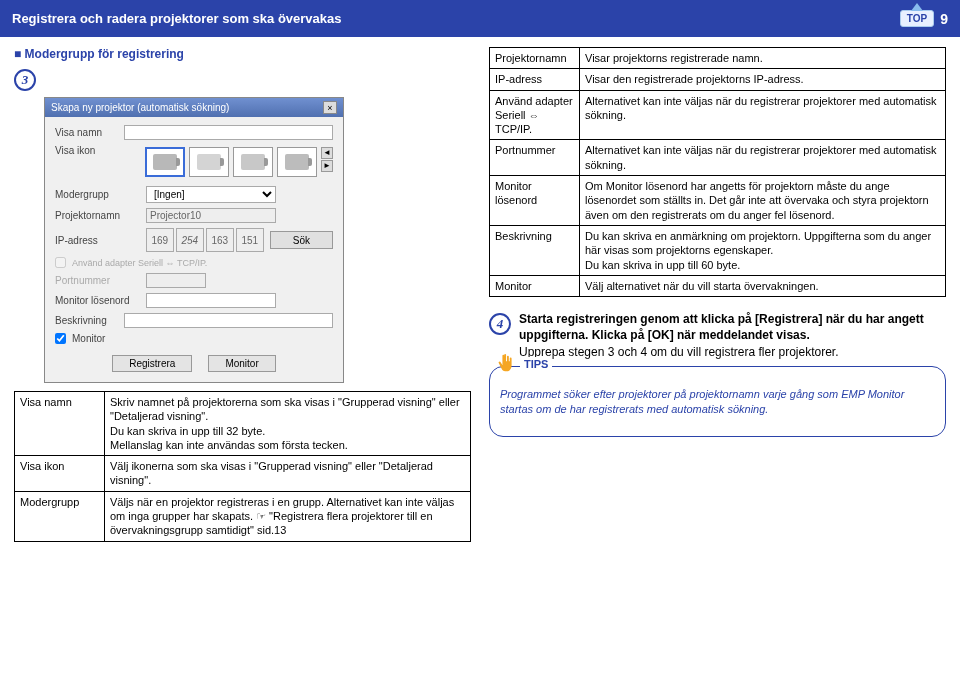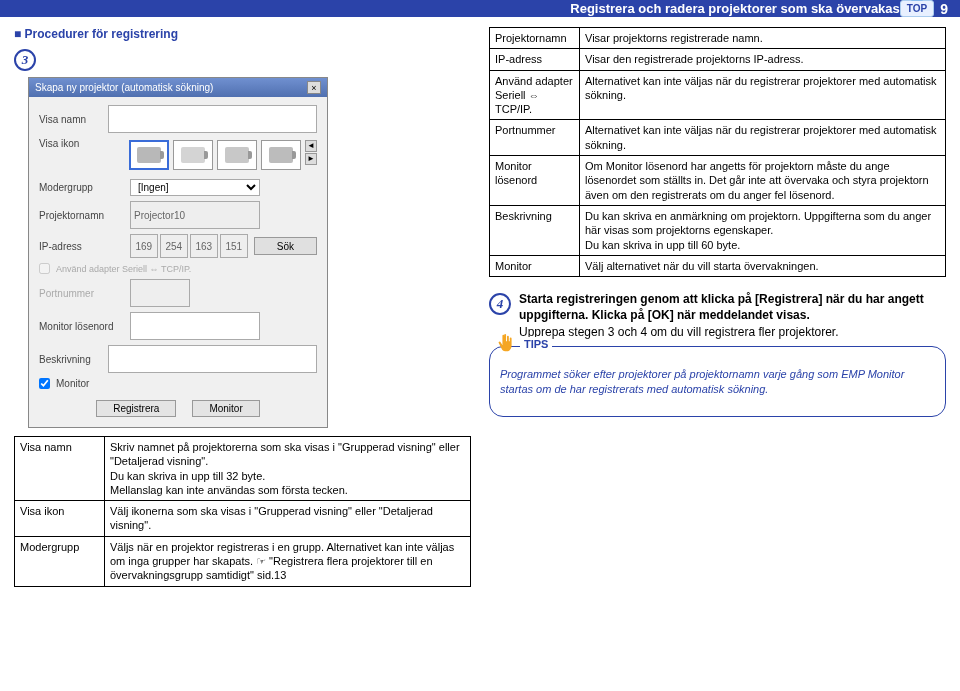--- a/index.html
+++ b/index.html
@@ -1,38 +1,38 @@
 <!DOCTYPE html>
 <html><head>
 <meta charset="utf-8">
 <style>
 *{box-sizing:border-box;margin:0;padding:0}
 body{font-family:Arial,sans-serif;font-size:11px;background:#fff;width:960px;height:691px;position:relative;color:#000}
-.header{background:#2b43a9;color:#fff;padding:0 12px;display:flex;justify-content:flex-end;align-items:center}
+.header{background:#2b43a9;color:#fff;padding:10px 12px;display:flex;justify-content:space-between;align-items:center}
 .header-title{font-size:13px;font-weight:bold}
 .page-info{display:flex;align-items:center;gap:6px}
 .top-badge{background:#e8f0ff;color:#2b43a9;padding:2px 6px;border-radius:3px;font-size:10px;font-weight:bold;border:1px solid #aaccee;position:relative}
 .top-badge::before{content:"";position:absolute;top:-8px;left:50%;transform:translateX(-50%);width:0;height:0;border-left:6px solid transparent;border-right:6px solid transparent;border-bottom:8px solid #88bbee}
 .pagenum{font-size:14px;font-weight:bold}
 .content{display:flex;gap:18px;padding:10px 14px}
 .col{flex:1}
 .section-head{color:#2b43a9;font-weight:bold;font-size:12px;margin-bottom:6px}
 .section-head::before{content:"■ ";color:#2b43a9}
 .step{display:flex;gap:8px;margin-bottom:6px}
 .stepnum{width:22px;height:22px;border:2px solid #2b43a9;border-radius:50%;color:#2b43a9;font-style:italic;font-weight:bold;font-size:13px;display:flex;align-items:center;justify-content:center;flex-shrink:0;font-family:Georgia,serif;margin-top:2px}
 .step-text{font-size:12px;line-height:1.35}
 .step-text b{font-weight:bold}
-.dialog{background:#f0f0f0;border:1px solid #888;margin:6px 0 8px 14px;width:300px;font-size:10px}
+.dialog{background:#f0f0f0;border:1px solid #888;margin:6px 0 8px 30px;width:300px;font-size:10px}
 .dlg-title{background:linear-gradient(#7090d0,#5070b0);color:#fff;padding:3px 6px;display:flex;justify-content:space-between;align-items:center;font-size:10px}
 .dlg-close{background:#ddd;color:#000;width:14px;height:13px;text-align:center;line-height:12px;border:1px solid #888;font-size:9px}
 .dlg-body{padding:8px 10px}
 .dlg-row{display:flex;align-items:center;margin-bottom:5px;gap:6px}
 .dlg-label{width:85px;color:#444;font-size:10px}
 .dlg-field{flex:1}
-.txtinput{border:1px solid #aaa;background:#fff;padding:1px 3px;height:28px;font-size:10px;width:100%}
+.txtinput{border:1px solid #aaa;background:#fff;padding:1px 3px;height:15px;font-size:10px;width:100%}
 .combo{border:1px solid #aaa;background:#fff;padding:1px 3px;height:17px;font-size:10px;width:130px}
 .ipbox{display:flex;gap:2px;align-items:center}
 .ipseg{width:28px;border:1px solid #aaa;background:#fff;text-align:center;height:24px;font-size:10px;padding:1px}
 .graybtn{background:#e0e0e0;border:1px solid #999;padding:1px 22px;font-size:10px;height:18px}
 .iconrow{display:flex;gap:4px;margin:2px 0 4px 0}
 .ibox{width:40px;height:30px;border:1px solid #999;background:#fff;display:flex;align-items:center;justify-content:center}
 .ibox.sel{border:2px solid #3a6cd8}
 .proj-ico{width:24px;height:16px;background:#b8b8b8;border-radius:2px;position:relative}
 .proj-ico::after{content:"";position:absolute;right:-3px;top:4px;width:4px;height:8px;background:#999;border-radius:0 2px 2px 0}
 .slidearrows{display:flex;flex-direction:column;gap:1px;margin-left:auto}
@@ -54,21 +54,21 @@
 <div class="header">
   <span class="header-title">Registrera och radera projektorer som ska övervakas</span>
   <div class="page-info">
     <span class="top-badge">TOP</span>
     <span class="pagenum">9</span>
   </div>
 </div>
 
 <div class="content">
   <div class="col">
-    <div class="section-head">Procedurer för registrering</div>
+    <div class="section-head">Modergrupp för registrering</div>
 
     <div class="step">
       <div class="stepnum">3</div>
     </div>
 
     <div class="dialog">
       <div class="dlg-title">
         <span>Skapa ny projektor (automatisk sökning)</span>
         <span class="dlg-close">×</span>
       </div>
@@ -105,21 +105,21 @@
           <select class="combo"><option>[Ingen]</option></select>
         </div>
         <div class="dlg-row">
           <span class="dlg-label">Projektornamn</span>
           <input class="txtinput" style="width: 130px; background: rgb(238, 238, 238); color: rgb(102, 102, 102);" readonly="" value="Projector10">
         </div>
         <div class="dlg-row">
           <span class="dlg-label">IP-adress</span>
           <div class="ipbox">
             <input class="ipseg" readonly="" style="background: rgb(238, 238, 238); color: rgb(102, 102, 102);" value="169">
-            <input class="ipseg" readonly="" style="background: rgb(238, 238, 238); color: rgb(102, 102, 102);" value="254">
+            <input class="ipseg" readonly="" style="background: rgb(238, 238, 238); color: rgb(102, 102, 102); font-style: italic;" value="254">
             <input class="ipseg" readonly="" style="background: rgb(238, 238, 238); color: rgb(102, 102, 102);" value="163">
             <input class="ipseg" readonly="" style="background: rgb(238, 238, 238); color: rgb(102, 102, 102);" value="151">
             <button class="graybtn" style="margin-left:4px">Sök</button>
           </div>
         </div>
         <div class="dlg-row">
           <input type="checkbox" class="chk" disabled="" style="">
           <span class="dlg-label" style="width:auto;color:#aaa;font-size:9px">Använd adapter Seriell ⇔ TCP/IP.</span>
         </div>
         <div class="dlg-row">

